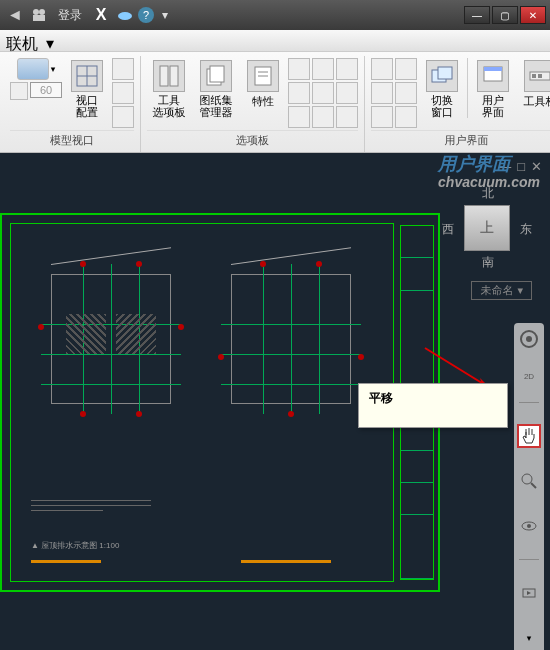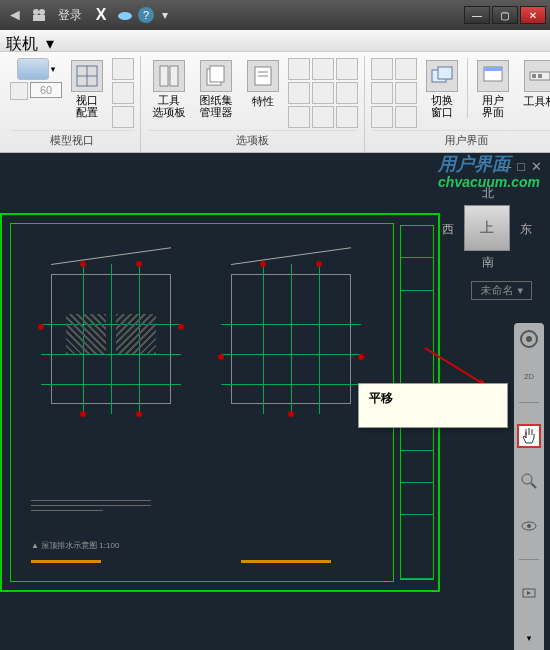--- a/index.html
+++ b/index.html
@@ -17,21 +17,21 @@
 .ribbon-row{display:flex;gap:3px;align-items:flex-start}
 .big-btn{display:flex;flex-direction:column;align-items:center;width:44px;font-size:11px;padding:2px}
 .big-btn-icon{width:32px;height:32px;background:#ddd;border:1px solid #aaa;margin-bottom:2px;display:flex;align-items:center;justify-content:center}
 .small-btns{display:flex;flex-direction:column;gap:2px}
 .small-btn{width:22px;height:22px;background:#eee;border:1px solid #bbb}
 .small-btn-row{display:flex;gap:2px}
 .group-label{font-size:11px;color:#444;text-align:center;padding:2px 0;border-top:1px solid #ddd;width:100%;margin-top:2px}
 .scale-input{width:32px;height:16px;border:1px solid #999;font-size:11px;text-align:center;background:#f8f8f8;color:#999}
 .canvas{position:relative;height:498px;background:#1a2530;overflow:hidden}
 .watermark{position:absolute;top:2px;right:10px;color:#3a7aaa;font-size:18px;font-weight:bold;font-style:italic;z-index:5;line-height:1.1}
-.watermark2{color:#22c55e;font-size:14px}
+.watermark2{color:#a3a3a3;font-size:14px}
 .doc-controls{position:absolute;top:6px;right:8px;display:flex;gap:6px;color:#999;font-size:13px;z-index:4}
 .viewcube-wrap{position:absolute;top:30px;right:18px;width:90px;height:90px;z-index:3}
 .viewcube{position:absolute;top:22px;left:22px;width:46px;height:46px;background:linear-gradient(#ddd,#aaa);border:1px solid #888;display:flex;align-items:center;justify-content:center;font-size:14px;color:#555}
 .vc-label{position:absolute;font-size:12px;color:#aaa}
 .vc-n{top:2px;left:40px}.vc-s{bottom:2px;left:40px}.vc-e{top:38px;right:0}.vc-w{top:38px;left:0}
 .vc-name{position:absolute;top:128px;right:18px;border:1px solid #666;padding:1px 8px;font-size:11px;color:#888;display:flex;align-items:center;gap:4px}
 .navbar{position:absolute;right:6px;top:170px;width:30px;background:rgba(200,200,200,.85);border-radius:4px;display:flex;flex-direction:column;align-items:center;padding:4px 0;gap:21px;z-index:6}
 .nav-btn{width:24px;height:24px;display:flex;align-items:center;justify-content:center;border:1px solid transparent}
 .nav-btn.active{border:2px solid #c33;background:#fff}
 .nav-divider{width:20px;height:1px;background:#888}

